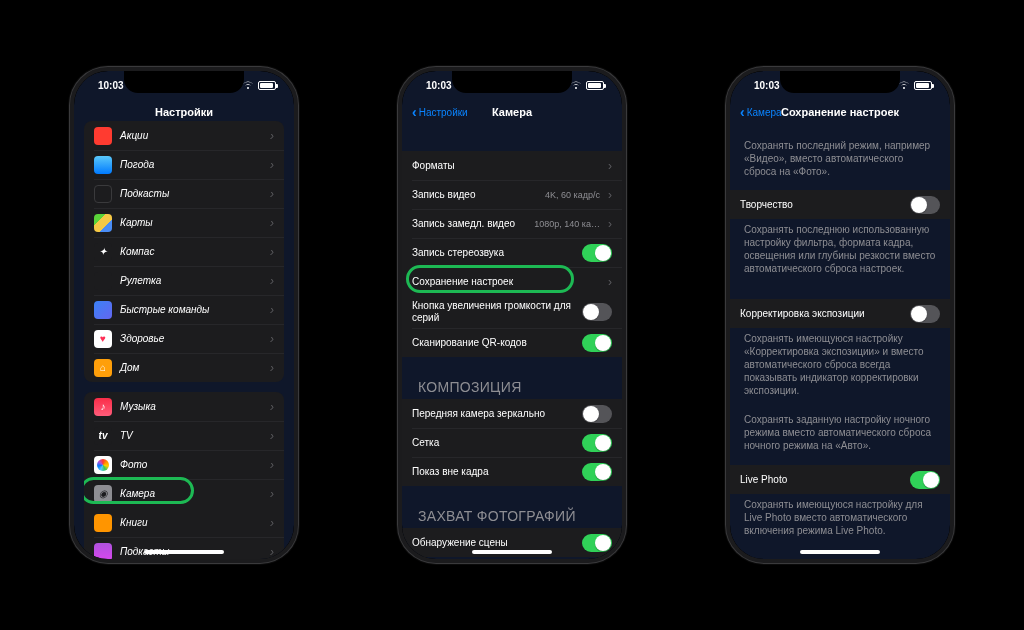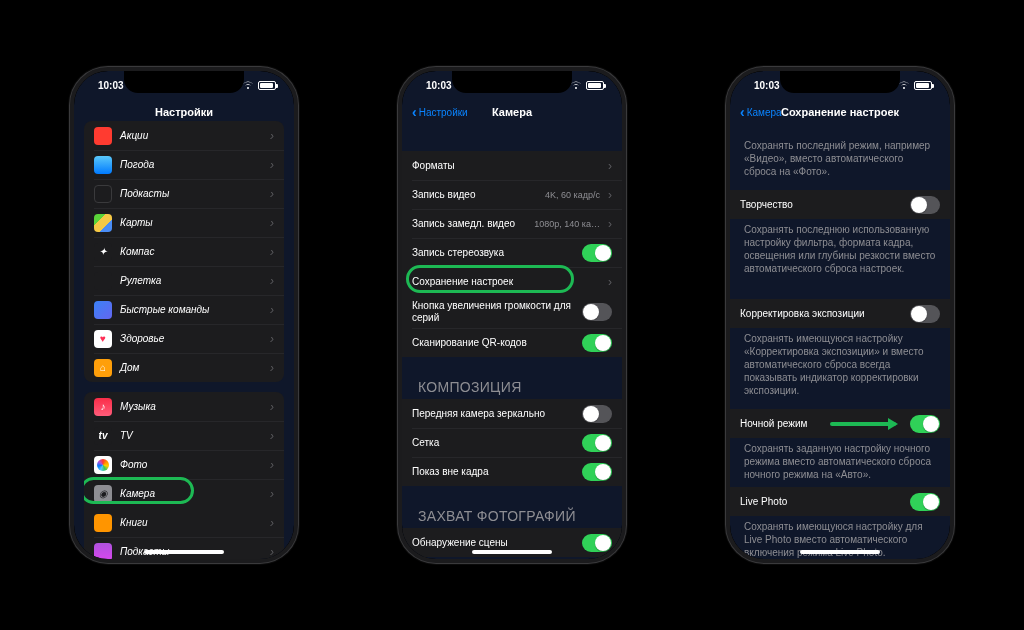--- a/index.html
+++ b/index.html
@@ -540,32 +540,23 @@
             <div class="row">
               <span class="label">Корректировка экспозиции</span>
               <div class="toggle">
                 <div class="knob"></div>
               </div>
             </div>
           </div>
           <div class="desc">Сохранять имеющуюся настройку «Корректировка экспозиции» и вместо автоматического сброса всегда показывать индикатор корректировки экспозиции.</div>
         </div>
         <div class="group" style="margin-top: 10px;">
-          <div class="group-body" style="position: relative;">
-            <div class="row">
-              <span class="label">Ночной режим</span>
-              <div class="toggle on">
-                <div class="knob"></div>
-              </div>
-            </div>
-            <div class="arrow-hint" style="left: 100px; width: 66px; top: 13px;"></div>
-          </div>
           <div class="desc">Сохранять заданную настройку ночного режима вместо автоматического сброса ночного режима на «Авто».</div>
         </div>
-        <div class="group" style="margin-top: 4px;">
+        <div class="group" style="margin-top: 11px;">
           <div class="group-body" style="position: relative;">
             <div class="row">
               <span class="label">Live Photo</span>
               <div class="toggle on">
                 <div class="knob"></div>
               </div>
             </div>
           </div>
           <div class="desc">Сохранять имеющуюся настройку для Live Photo вместо автоматического включения режима Live Photo.</div>
         </div>

